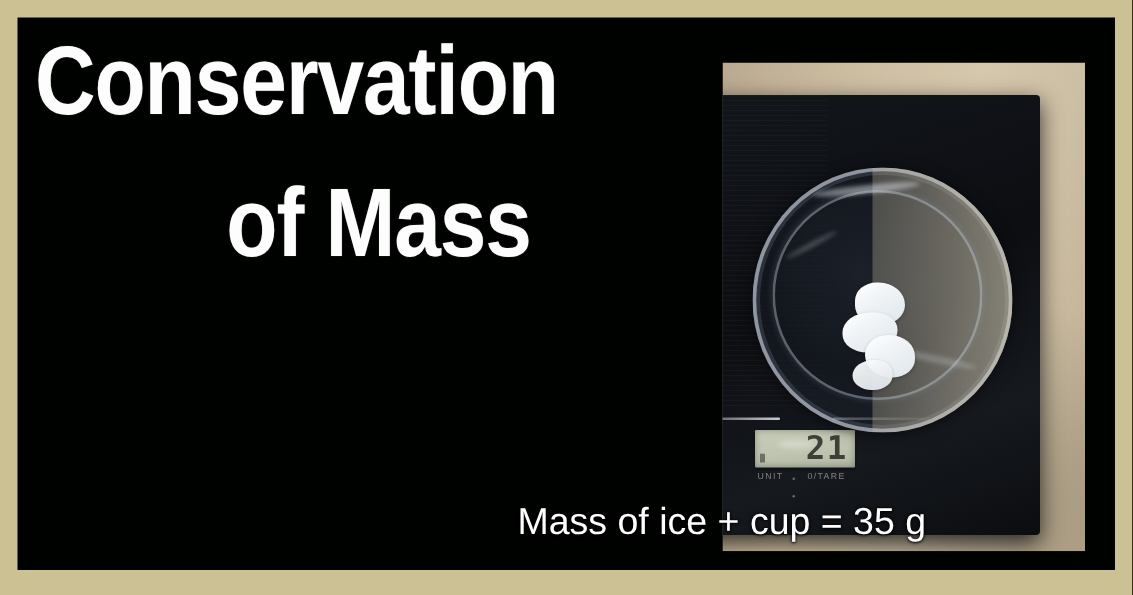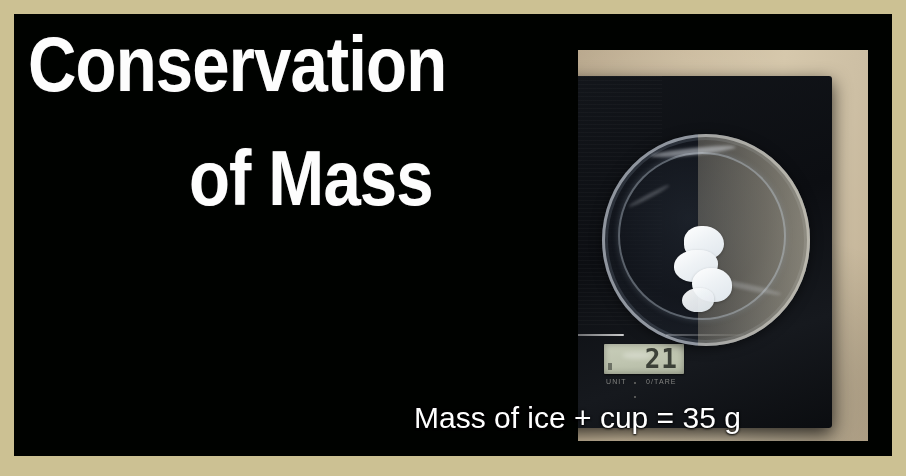--- a/index.html
+++ b/index.html
@@ -34,21 +34,21 @@
     overflow: hidden;
   }
 
   
   #title-block {
     position: absolute;
     left: 14px;
     top: 12px;
     width: 455px;
     z-index: 5;
-    text-align: center;
+    text-align: left;
   }
   .title-line {
     display: block;
     color: #fdfdfd;
     font-family: "Liberation Sans", sans-serif;
     font-weight: bold;
     font-size: 78px;
     line-height: 0.98;
     letter-spacing: -1px;
     transform: scaleX(0.86);

